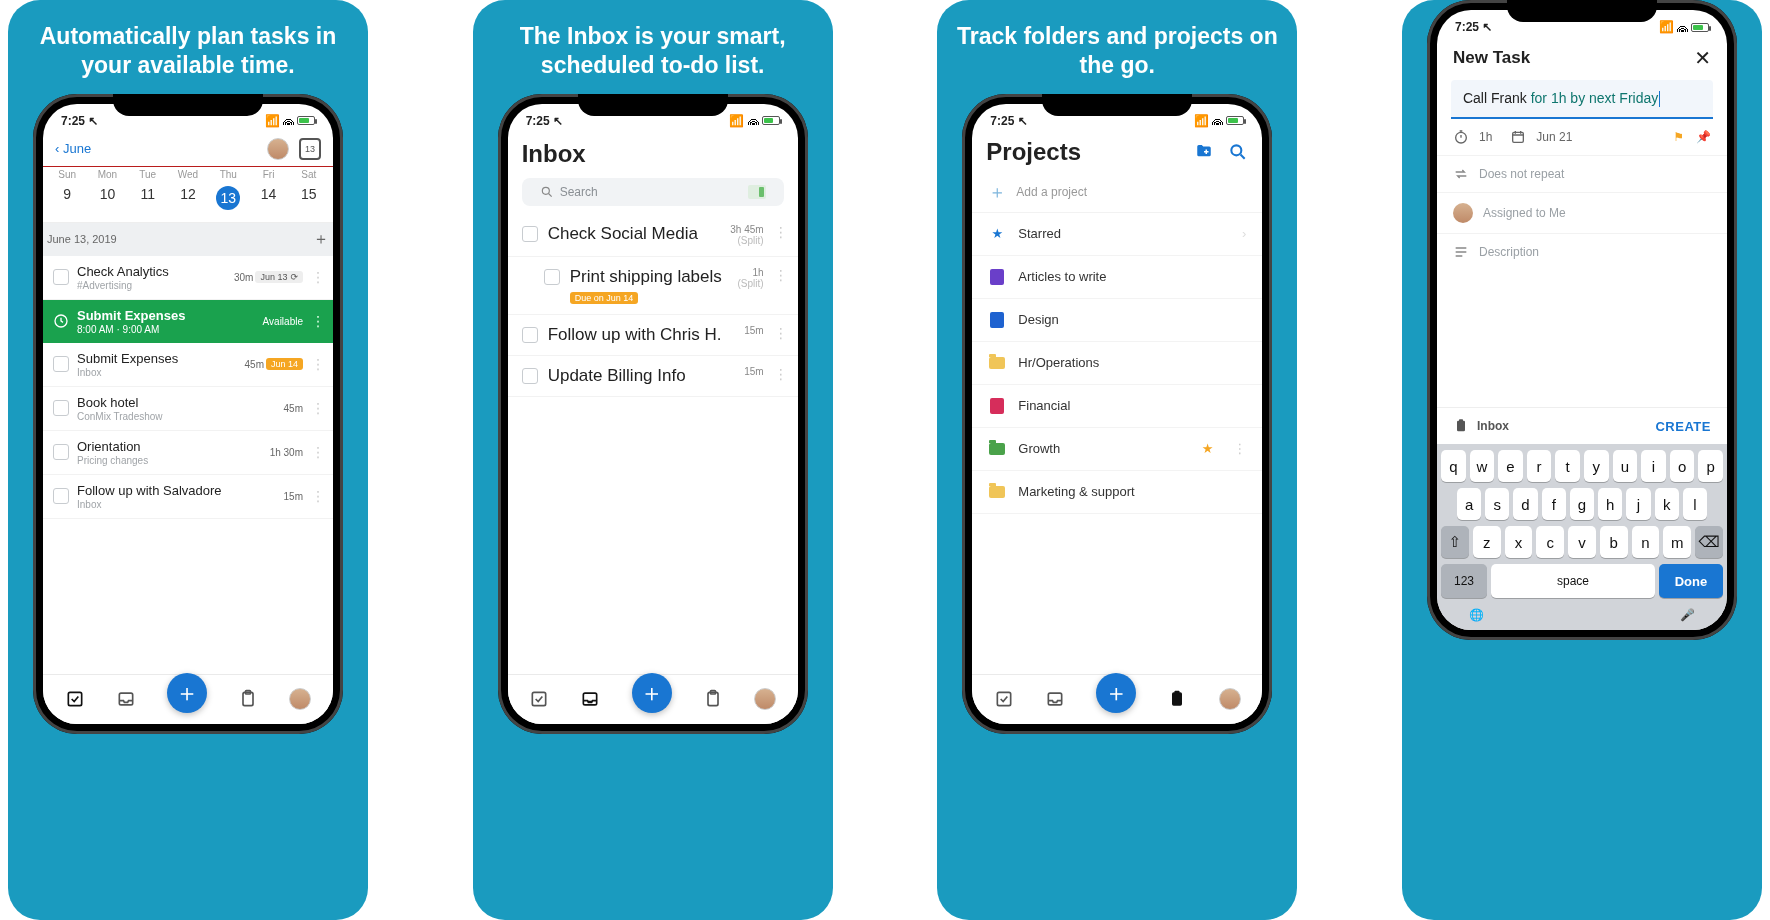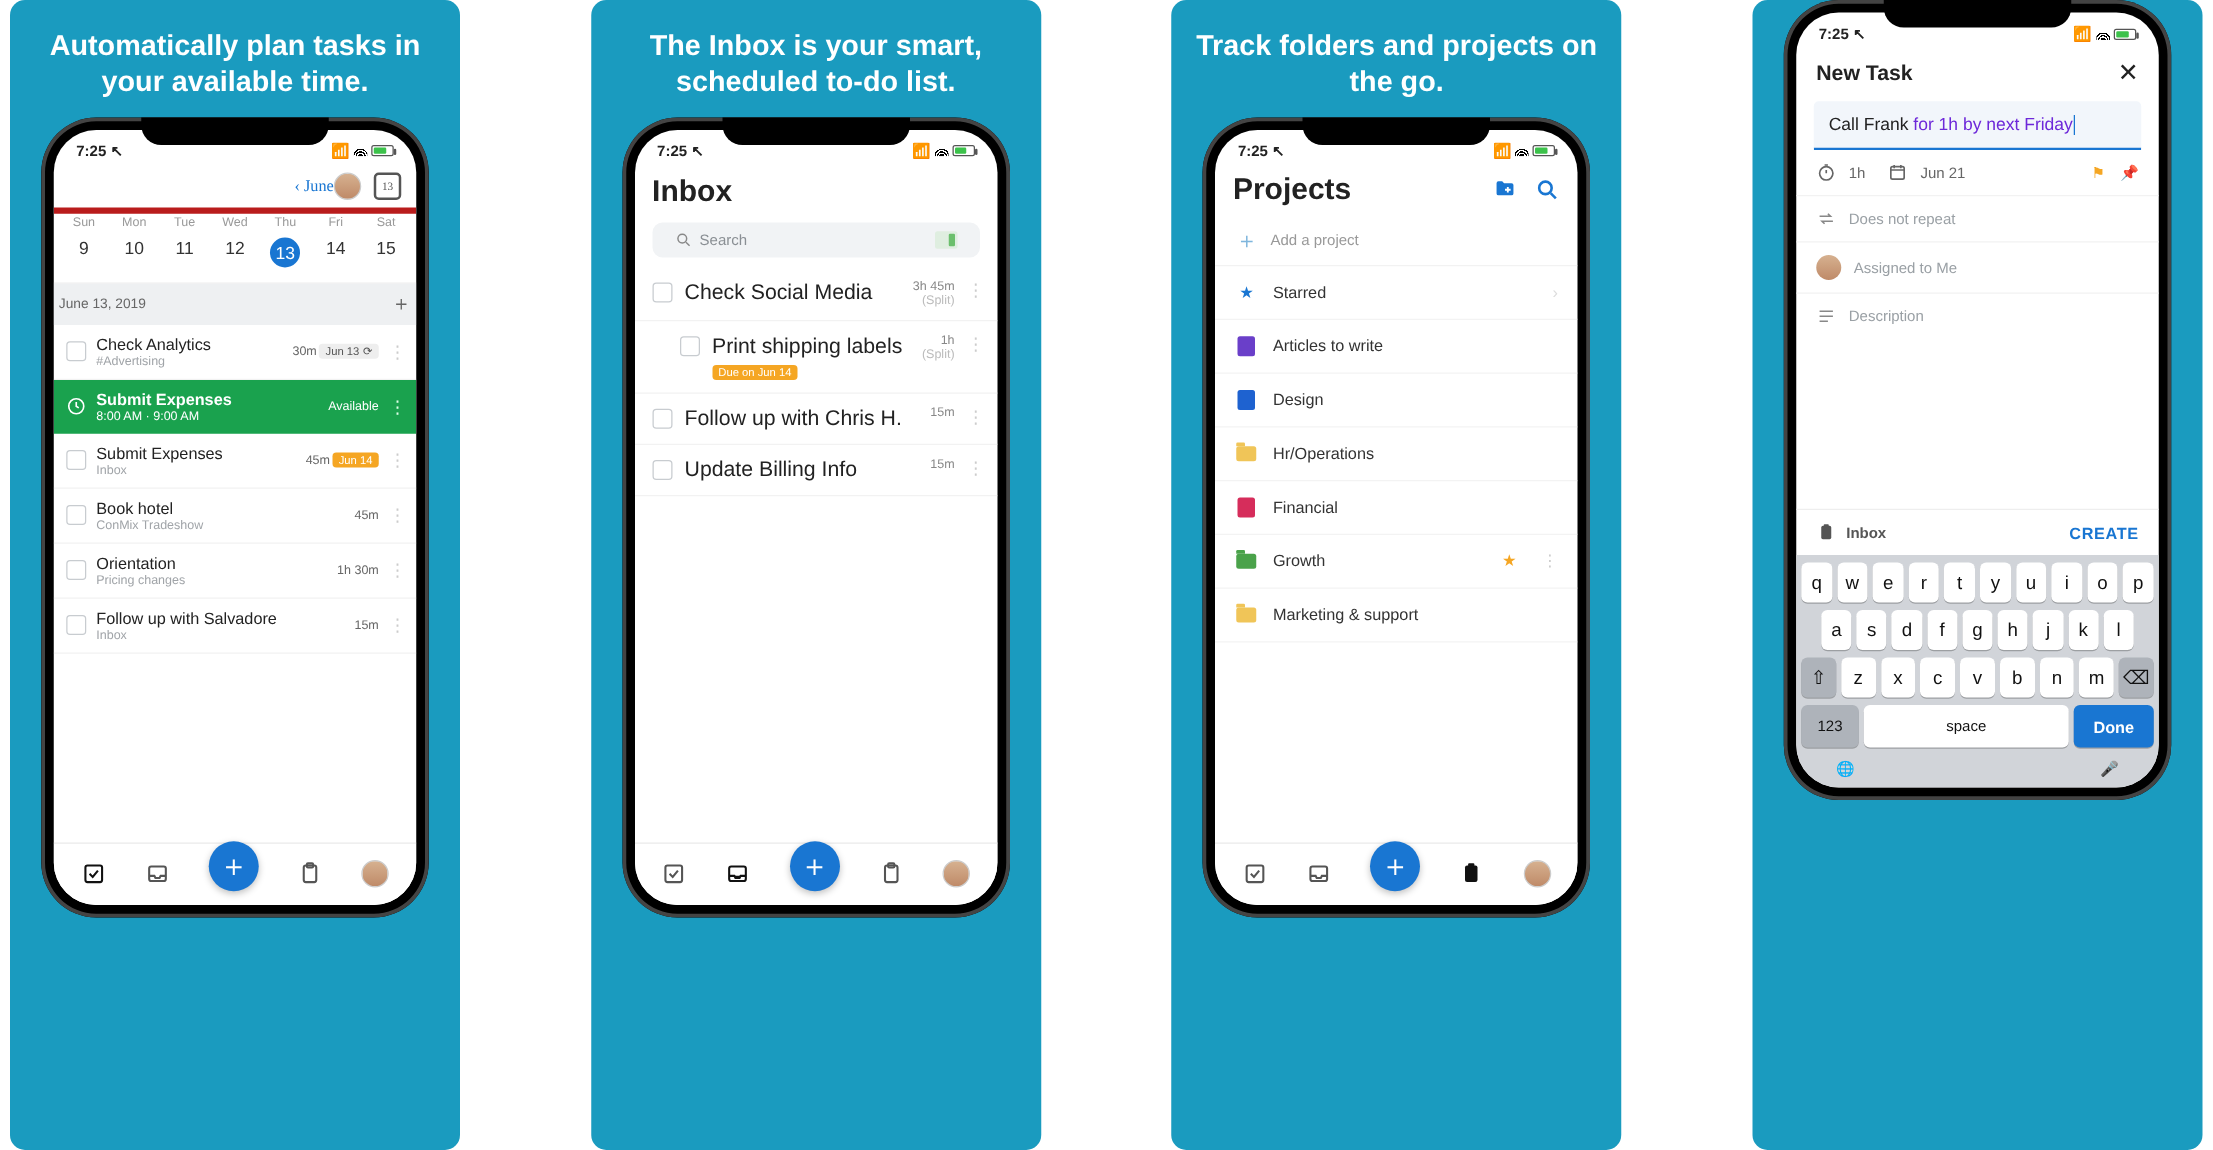--- a/index.html
+++ b/index.html
@@ -8,21 +8,21 @@
     background: #fff;
     width: 1770px;
     height: 920px;
     display: flex;
     justify-content: space-between;
     padding: 0 8px;
   }
   .panel {
     width: 360px;
     background: #1a9bbf;
-    border-radius: 12px;
+    border-radius: 32px;
     display: flex;
     flex-direction: column;
     align-items: center;
     overflow: hidden;
     position: relative;
   }
   .caption {
     color: #fff;
     font-size: 23px;
     font-weight: 700;
@@ -71,22 +71,22 @@
     radial-gradient(circle at 50% 100%, #000 2px, transparent 2px),
     radial-gradient(circle at 50% 100%, transparent 3px, #000 3px 4px, transparent 4px),
     radial-gradient(circle at 50% 100%, transparent 5px, #000 5px 6px, transparent 6px);
     border-radius:50% 50% 0 0; }
   .battery { width:18px; height:9px; border:1px solid #555; border-radius:2px; position:relative; }
   .battery::before { content:""; position:absolute; top:1px; left:1px; bottom:1px; width:60%; background:#3cc24b; border-radius:1px; }
   .battery::after { content:""; position:absolute; top:2px; right:-3px; width:2px; height:5px; background:#555; border-radius:1px; }
 
   
   .hdr1 {
-    display:flex; align-items:center; justify-content:flex-end;
-    padding:4px 12px 6px; border-bottom:5px solid #b91c1c;font-family:Liberation Serif, serif;
+    display:flex; align-items:center; justify-content:space-between;
+    padding:4px 12px 6px; border-bottom:1px solid #b91c1c;
   }
   .back { color:#1976d2; font-size:13px; }
   .hdr1-right { display:flex; align-items:center; gap:10px; }
   .avatar { width:22px; height:22px; border-radius:50%; background:#b77; background:linear-gradient(#d6b190,#bf8a68); border:1px solid #ccc;}
   .cal-mini { width:22px; height:22px; border:2px solid #555; border-radius:4px; display:flex; align-items:center; justify-content:center; font-size:9px; color:#555; }
 
   .weekrow { display:flex; justify-content:space-around; padding:2px 4px 0; }
   .weekrow .cell { flex:1; text-align:center; font-size:10px; color:#999; }
   .daterow { display:flex; justify-content:space-around; padding:2px 4px 8px; border-bottom:1px solid #eee;}
   .daterow .cell { flex:1; text-align:center; font-size:14px; color:#333; padding:4px 0; }
@@ -139,21 +139,21 @@
   .proj-item .chev { margin-left:auto; color:#ddd; }
   .star-icon { color:#1976d2; }
   .star-y { color:#f5a623; margin-left:auto;}
   .folder { width:16px; height:12px; border-radius:2px; position:relative;}
   .folder::before{content:""; position:absolute; top:-3px; left:0; width:7px; height:3px; border-radius:1px 1px 0 0; background:inherit;}
   .doc-ic { width:14px; height:16px; border-radius:2px; }
 
   
   .nt-hdr { display:flex; align-items:center; justify-content:space-between; padding:6px 16px 10px; font-size:17px; font-weight:800;}
   .nt-input { margin:0 14px; background:#f2f6fb; border-radius:4px 4px 0 0; padding:10px 12px; font-size:14px; border-bottom:2px solid #1976d2;}
-  .nt-input .hint { color:#6d28d9; }
+  .nt-input .hint { color:#0f766e; }
   .nt-caret { display:inline-block; width:1px; height:16px; background:#1976d2; vertical-align:middle; margin-left:1px;}
   .nt-row { display:flex; align-items:center; gap:10px; padding:10px 16px; border-bottom:1px solid #f2f2f2; font-size:12px; color:#666;}
   .nt-row .right { margin-left:auto; display:flex; gap:12px; color:#bbb;}
   .nt-row .muted { color:#9aa0a5; }
   .nt-av { width:20px; height:20px; border-radius:50%; background:linear-gradient(#d6b190,#bf8a68);}
   .nt-bottom { display:flex; align-items:center; justify-content:space-between; padding:10px 16px; border-top:1px solid #eee; margin-top:auto;}
   .nt-bottom .dest { display:flex; align-items:center; gap:8px; color:#555; font-size:12px; font-weight:600;}
   .nt-bottom .create { color:#1976d2; font-weight:800; font-size:13px; letter-spacing:.5px;margin-left:48px;}
 
   .screen4-flex { display:flex; flex-direction:column; height:calc(100% - 30px); }

